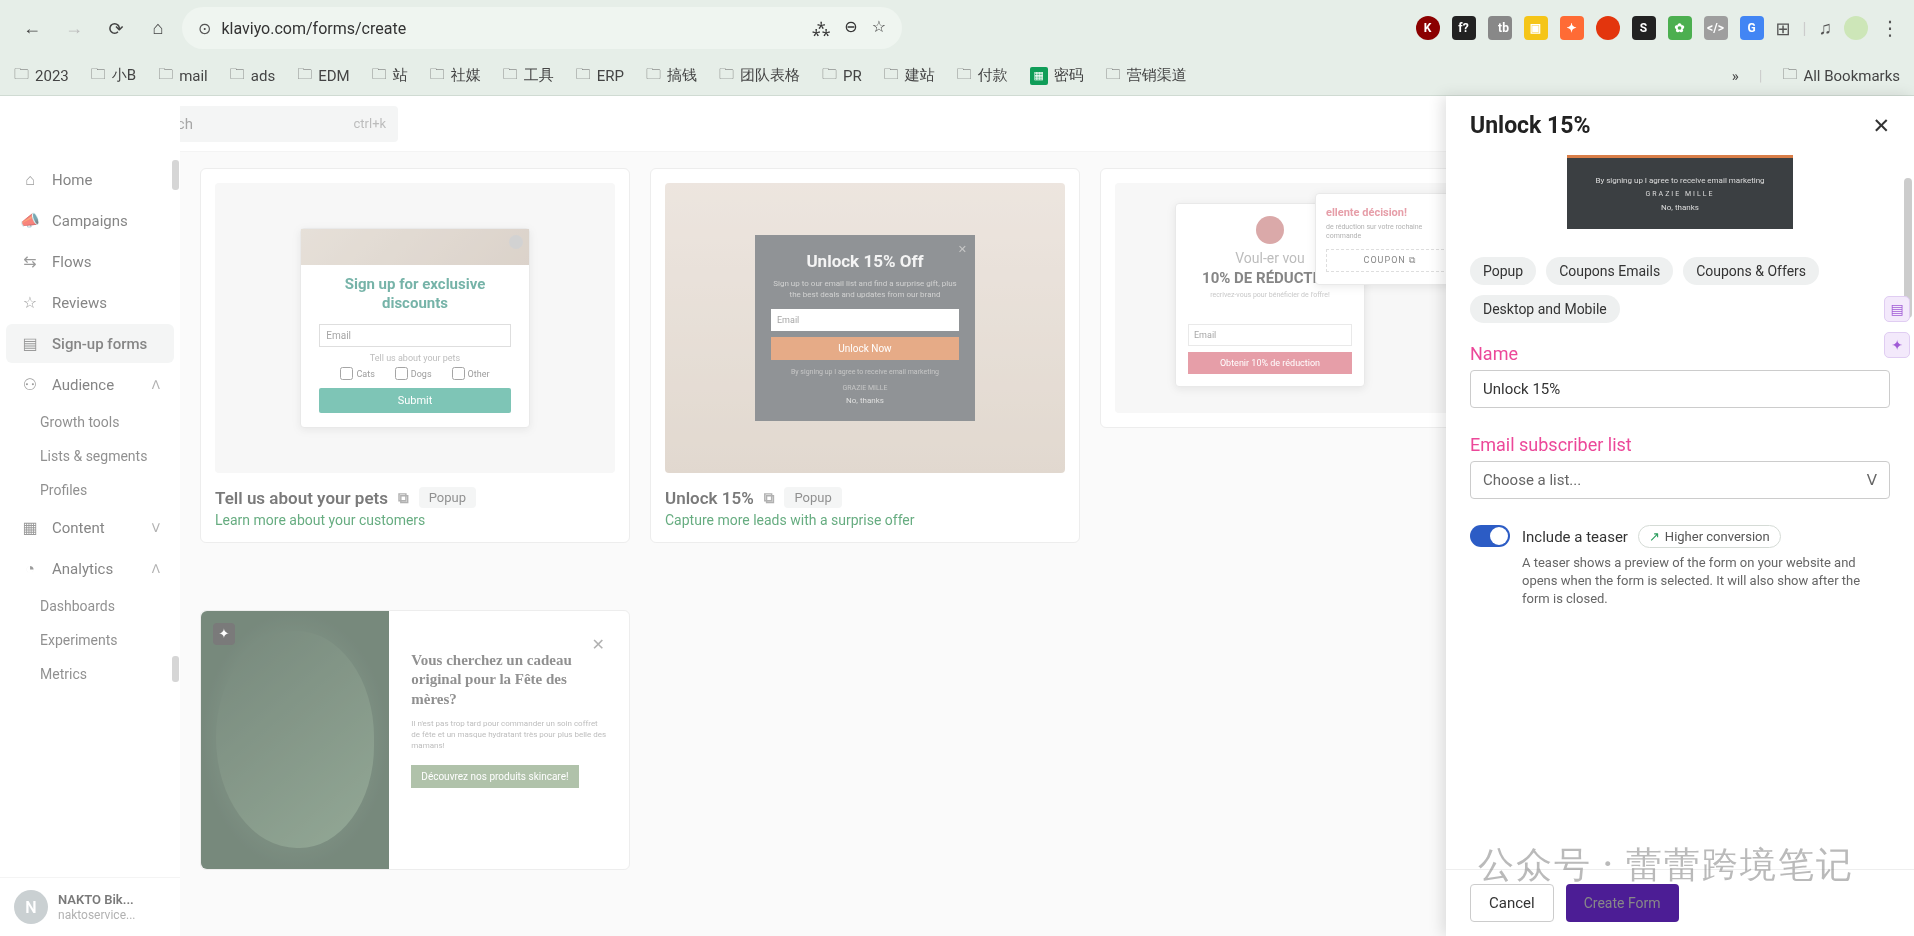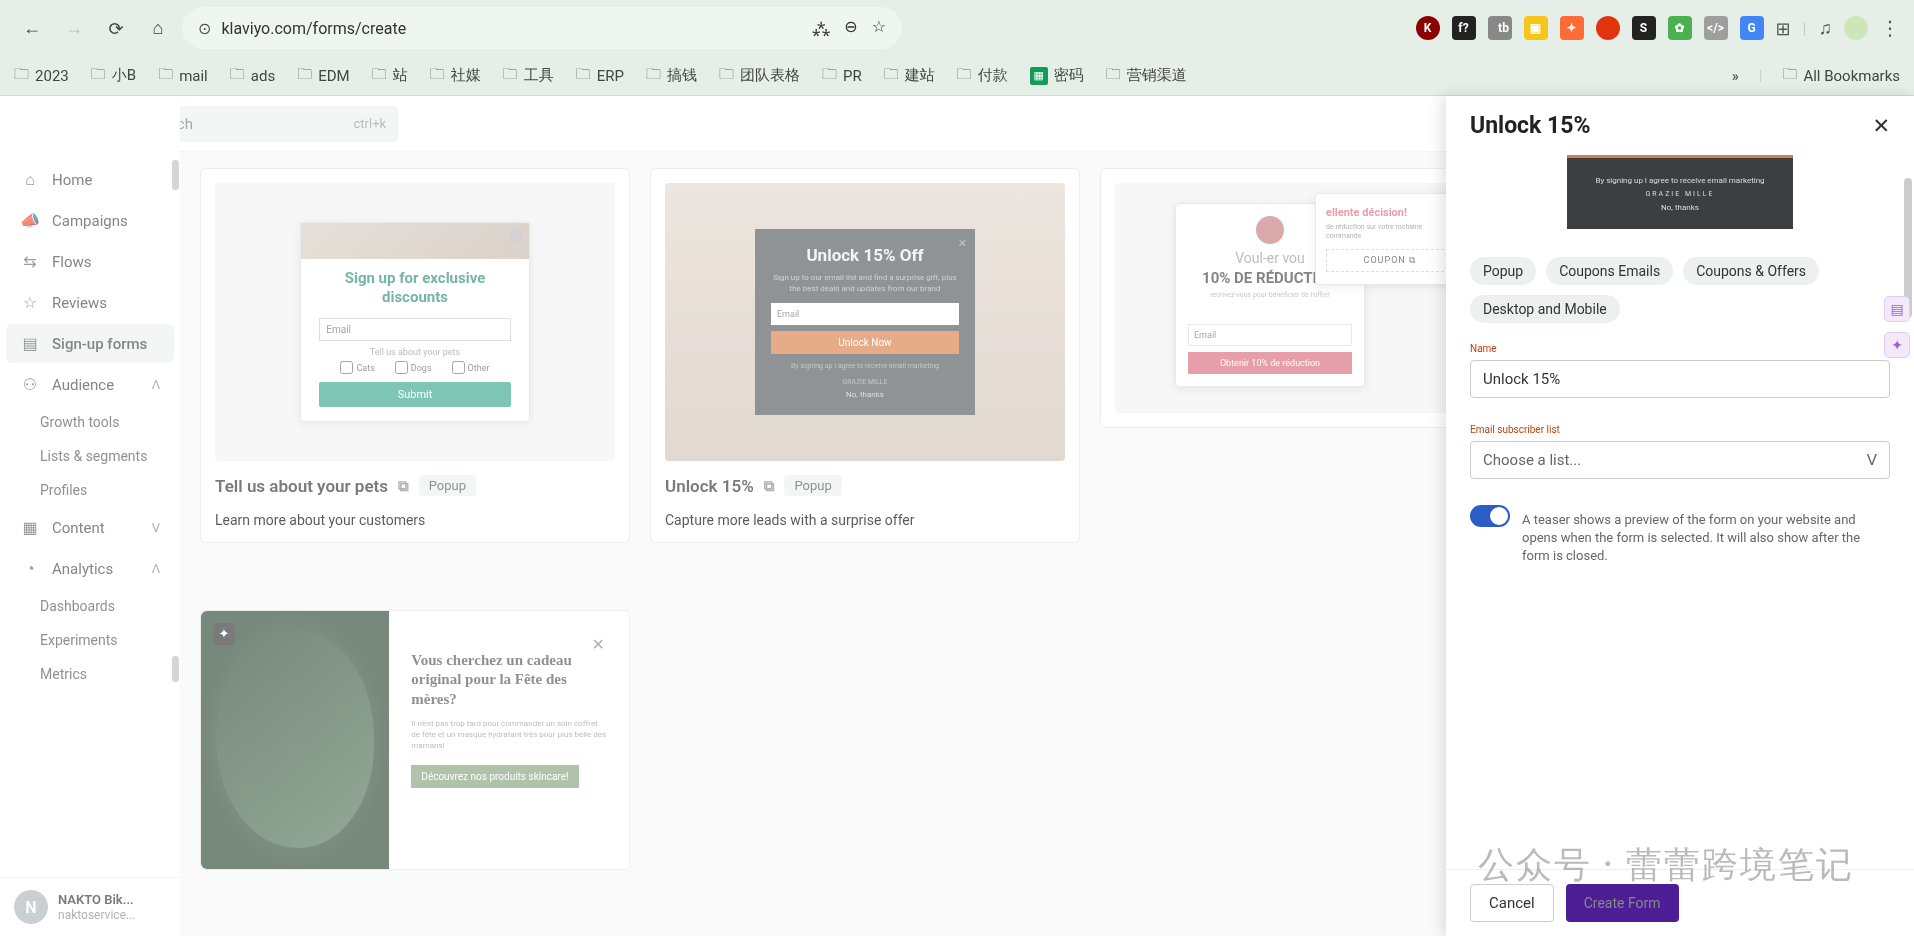--- a/index.html
+++ b/index.html
@@ -53,21 +53,21 @@
 .sf-text{font-size:13px;line-height:1.2;}
 .sf-text .l1{font-weight:600;color:#333;}
 .sf-text .l2{color:#888;font-size:12px;}
 
 
 .content { flex:1; padding:72px 20px 20px 20px; overflow:hidden; position:relative; z-index:1; display:flex; gap:20px; flex-wrap:wrap; }
 .card { width:430px; height:375px; background:#fff; border:1px solid #e4e4e4; border-radius:6px; padding:14px; position:relative; display:flex; flex-direction:column; }
 .card .preview { flex:1; background:#f3f3f3; border-radius:4px; display:flex; align-items:center; justify-content:center; overflow:hidden; position:relative;}
 .card-title{display:flex;align-items:center;gap:10px;margin-top:14px;font-weight:600;color:#333;font-size:17px;}
 .card-badge{padding:3px 10px;background:#eef0f0;border-radius:4px;font-size:13px;color:#555;font-weight:400;}
-.card-sub{font-size:14px;color:#000000;margin-top:16px;}
+.card-sub{font-size:14px;color:#15803d;margin-top:4px;}
 .device-ico{color:#888;font-size:15px;}
 .sparkle{position:absolute;top:12px;left:12px;width:22px;height:22px;background:#333;border-radius:4px;color:#fff;display:flex;align-items:center;justify-content:center;font-size:13px;z-index:3;}
 
 
 .mock1{width:230px;background:#fff;border:1px solid #ddd;border-radius:4px;box-shadow:0 2px 8px rgba(0,0,0,0.1);padding:0 0 14px;position:relative;}
 .mock1 .hero{height:36px;background:linear-gradient(135deg,#d9cfc4,#c8bbae);}
 .mock1 .close{position:absolute;top:6px;right:6px;width:14px;height:14px;border-radius:50%;background:#bbb;}
 .mock1 h4{color:#2d8b7a;text-align:center;font-size:15px;padding:10px 14px 6px;line-height:1.25;}
 .mock1 input{width:84%;margin:6px auto;display:block;border:1px solid #ccc;padding:5px 6px;font-size:10px;}
 .mock1 .hint{font-size:9px;color:#999;text-align:center;margin:6px 0 4px;}
@@ -112,21 +112,21 @@
 
 .panel { position:absolute; top:0; right:0; width:468px; height:840px; background:#fff; box-shadow:-4px 0 14px rgba(0,0,0,0.12); z-index:20; display:flex; flex-direction:column; }
 .panel-head { display:flex; align-items:center; padding:16px 24px; }
 .panel-head h2{font-size:23px;font-weight:700;color:#222;}
 .panel-close{margin-left:auto;font-size:21px;color:#333;cursor:pointer;background:none;border:none;}
 .panel-body { flex:1; overflow-y:auto; padding:0 24px 16px; }
 .preview-strip{width:226px;height:74px;margin:0 auto 28px;background:#3b3f42;color:#ddd;font-size:8px;display:flex;flex-direction:column;align-items:center;justify-content:center;gap:5px;border-top:3px solid #d97e48;}
 .preview-strip .l2{letter-spacing:2px;font-size:7px;}
 .tags{display:flex;gap:10px;flex-wrap:wrap;margin-bottom:20px;}
 .tag{padding:6px 13px;background:#eef0f0;border-radius:16px;font-size:14px;color:#333;}
-.field-label{font-size:10px;color:#c2410c;margin-bottom:6px;margin-top:14px;}
+.field-label{font-size:18px;color:#ec4899;margin-bottom:6px;margin-top:14px;}
 .input,.select{width:100%;border:1px solid #ccc;border-radius:4px;padding:9px 12px;font-size:15px;color:#333;background:#fff;}
 .select{display:flex;align-items:center;justify-content:space-between;cursor:pointer;color:#666;}
 .teaser-row{display:flex;align-items:flex-start;gap:12px;margin-top:26px;}
 .toggle{width:40px;height:22px;background:#2c5cc5;border-radius:11px;position:relative;cursor:pointer;flex-shrink:0;}
 .toggle::after{content:"";width:18px;height:18px;border-radius:50%;background:#fff;position:absolute;top:2px;right:2px;}
 .teaser-txt{flex:1;}
 .teaser-head{display:flex;align-items:center;gap:10px;}
 .teaser-head .lbl{font-size:15px;color:#333;}
 .hc-badge{border:1px solid #d5dbd6;border-radius:14px;padding:3px 10px;font-size:13px;color:#555;display:flex;align-items:center;gap:5px;}
 .hc-badge .arr{color:#2a9d5d;font-size:13px;}
@@ -442,20 +442,27 @@
       <div class="field-label">Name</div>
       <input class="input" value="Unlock 15%" style="">
       <div class="field-label" style="margin-top:26px;">Email subscriber list</div>
       <div class="select">
         <span>Choose a list...</span>
         <span>ᐯ</span>
       </div>
       <div class="teaser-row">
         <div class="toggle"></div>
         <div class="teaser-txt">
+          <div class="teaser-head">
+            <span class="lbl">Include a teaser</span>
+            <span class="hc-badge">
+                <span class="arr">↗</span>
+                <span>Higher conversion</span>
+              </span>
+          </div>
           <div class="teaser-desc">A teaser shows a preview of the form on your website and opens when the form is selected. It will also show after the form is closed.</div>
         </div>
       </div>
     </div>
     <div class="panel-foot">
       <button class="btn-sec">Cancel</button>
       <button class="btn-pri">Create Form</button>
     </div>
   </div>
 

